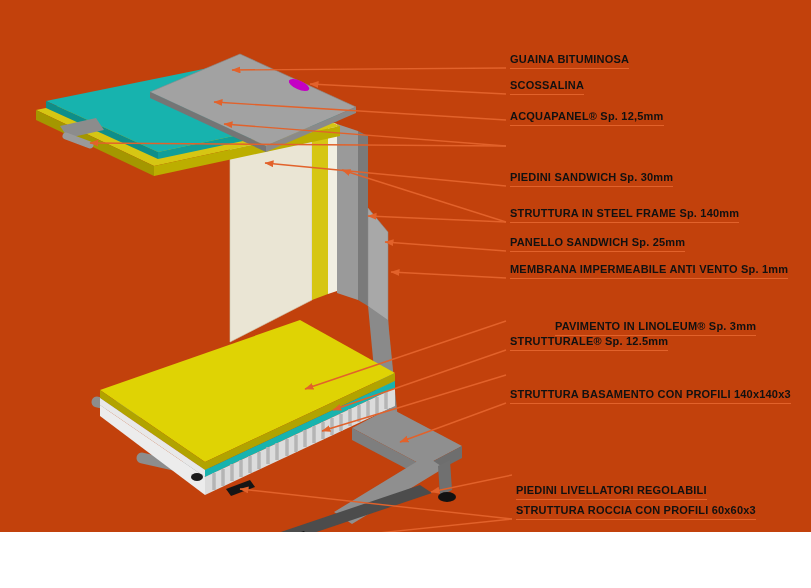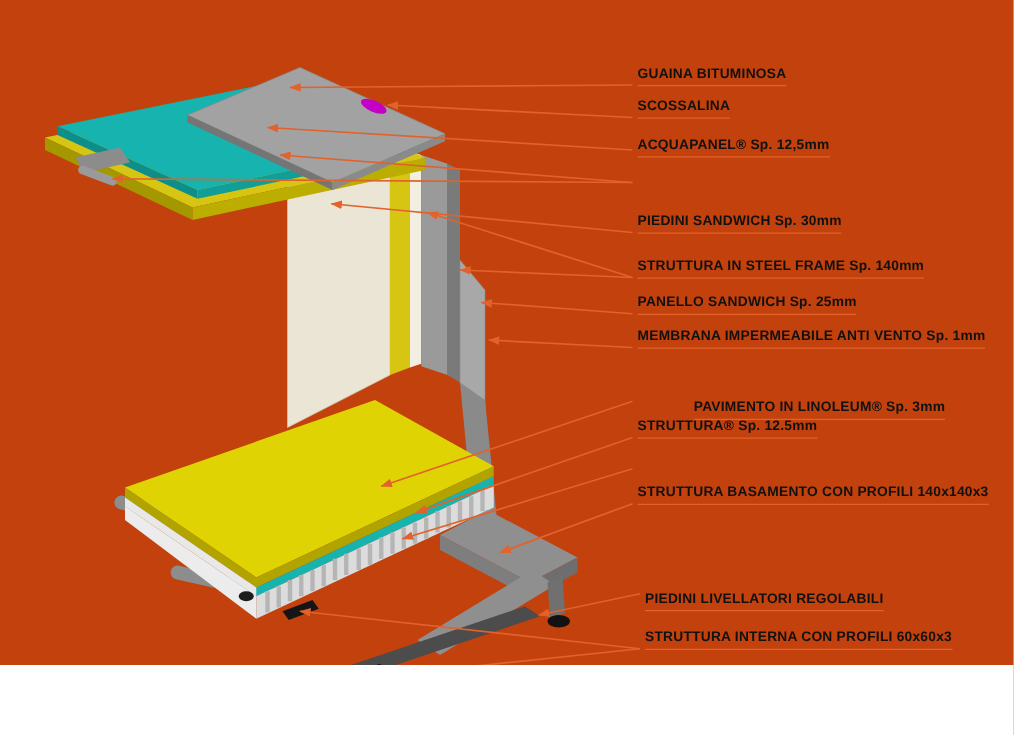--- a/index.html
+++ b/index.html
@@ -101,18 +101,18 @@
   </svg>
 
   <div class="callout" style="left: 510px; top: 53px; border-bottom-color: rgb(226, 98, 43);">GUAINA BITUMINOSA</div>
   <div class="callout" style="left: 510px; top: 79px; border-bottom-color: rgb(226, 98, 43);">SCOSSALINA</div>
   <div class="callout" style="left: 510px; top: 110px; border-bottom-color: rgb(226, 98, 43);">ACQUAPANEL®  Sp. 12,5mm</div>
   <div class="callout" style="left: 510px; top: 171px; border-bottom-color: rgb(226, 98, 43);">PIEDINI  SANDWICH Sp. 30mm</div>
   <div class="callout" style="left: 510px; top: 207px; border-bottom-color: rgb(226, 98, 43); text-align: center;">STRUTTURA IN STEEL FRAME  Sp. 140mm</div>
   <div class="callout" style="left: 510px; top: 236px; border-bottom-color: rgb(226, 98, 43);">PANELLO  SANDWICH Sp. 25mm</div>
   <div class="callout" style="left: 510px; top: 263px; border-bottom-color: rgb(226, 98, 43);">MEMBRANA IMPERMEABILE ANTI VENTO  Sp. 1mm</div>
   <div class="callout" style="left: 510px; top: 320px; border-bottom-color: rgb(226, 98, 43); margin-left: 45px;">PAVIMENTO IN LINOLEUM® Sp. 3mm</div>
-  <div class="callout" style="left: 510px; top: 335px; border-bottom-color: rgb(226, 98, 43);">STRUTTURA®  Sp. 12.5mm</div>
+  <div class="callout" style="left: 510px; top: 335px; border-bottom-color: rgb(226, 98, 43);">STRUTTURALE®  Sp. 12.5mm</div>
   <div class="callout" style="left: 510px; top: 388px; border-bottom-color: rgb(226, 98, 43);">STRUTTURA BASAMENTO CON PROFILI 140x140x3</div>
-  <div class="callout" style="left: 516px; top: 473px; border-bottom-color: rgb(226, 98, 43);">PIEDINI LIVELLATORI REGOLABILI</div>
-  <div class="callout" style="left: 516px; top: 504px; border-bottom-color: rgb(226, 98, 43);">STRUTTURA INTERNA CON PROFILI 60x60x3</div>
+  <div class="callout" style="left: 516px; top: 484px; border-bottom-color: rgb(226, 98, 43);">PIEDINI LIVELLATORI REGOLABILI</div>
+  <div class="callout" style="left: 516px; top: 504px; border-bottom-color: rgb(226, 98, 43);">STRUTTURA ROCCIA CON PROFILI 60x60x3</div>
 
 </div>
 
 </body></html>

